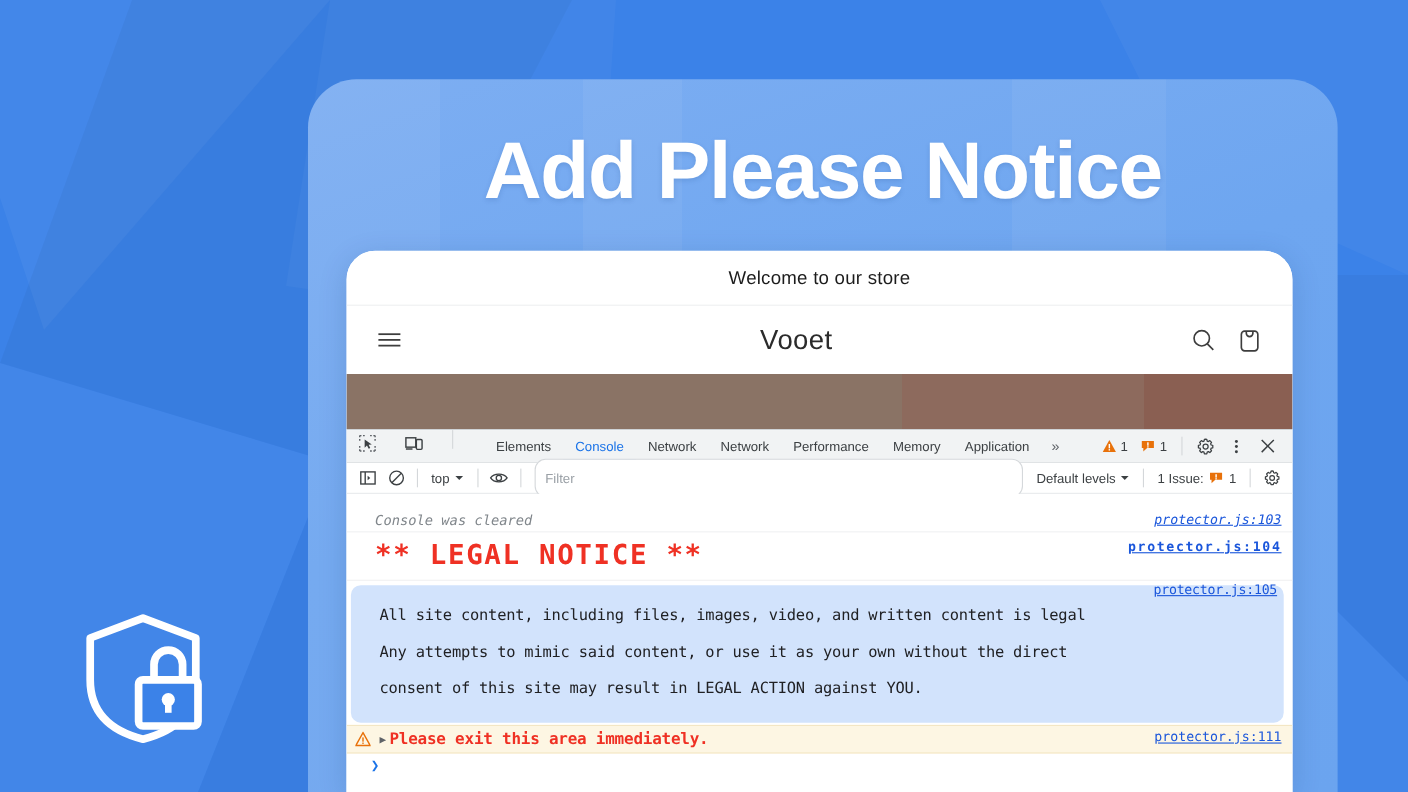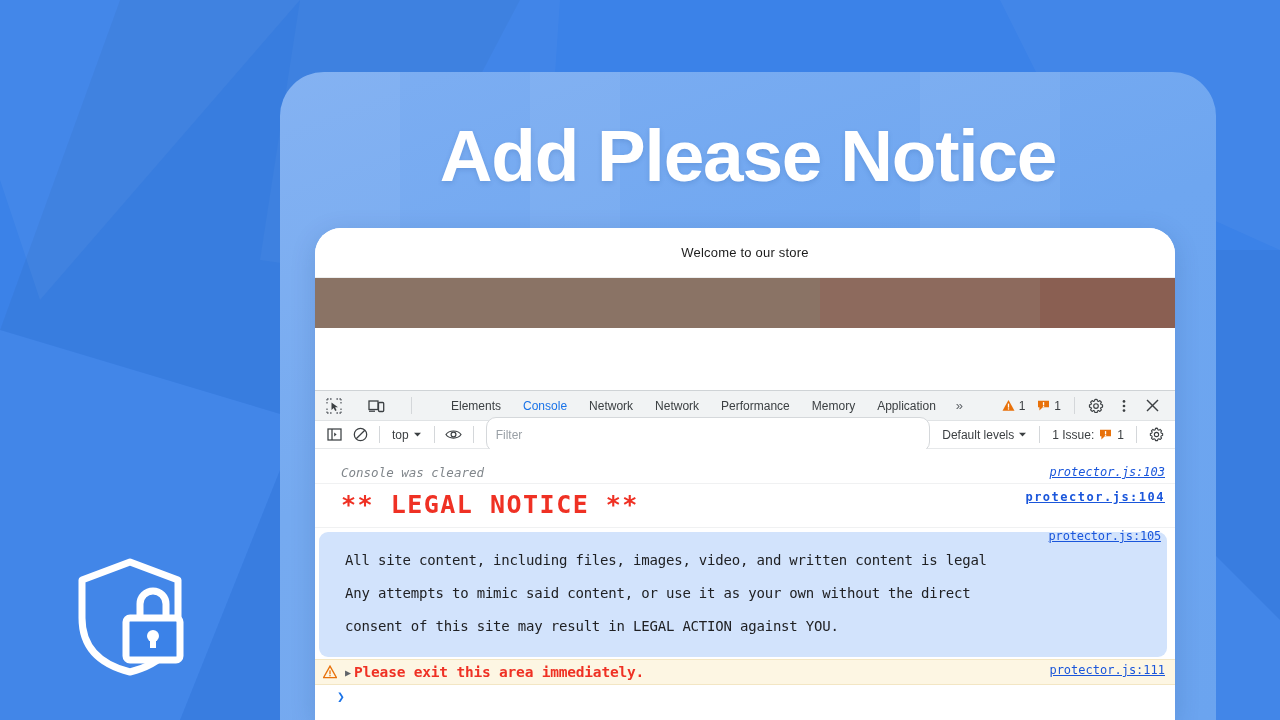--- a/index.html
+++ b/index.html
@@ -33,21 +33,21 @@
   .shield-badge{ position:absolute; left:74px; top:556px; z-index:3; }
 
   
   .browser-card{
     position:absolute; left:315px; top:228px; width:860px; height:492px;
     background:#ffffff; border-radius:26px 26px 0 0; z-index:4; overflow:hidden;
     box-shadow:0 6px 26px rgba(20,50,110,.16);
   }
   .announce{
     height:50px; display:flex; align-items:center; justify-content:center;
-    font-size:13px; color:#1c1c1c; letter-spacing:.2px;
+    font-size:17px; color:#1c1c1c; letter-spacing:.2px;
     border-bottom:1px solid #eceeef; background:#fff;
   }
   .store-header{
     height:62px; display:flex; align-items:center; padding:0 28px;
     background:#fff;
   }
   .store-name{
     flex:1; text-align:center; font-size:25px; color:#2b2b2b; letter-spacing:.4px;
     font-weight:400;
   }
@@ -59,21 +59,21 @@
   .band2{ flex:0 0 220px; background:#8d6a5d; }
   .band3{ flex:1; background:#8a5f52; }
 
   
   .devtools{
     position:absolute; left:0; right:0; top:162px; bottom:0;
     background:#ffffff; border-top:1px solid #cfd3d6;
     display:flex; flex-direction:column;
   }
   .dt-tabbar{
-    height:42px; background:#f1f3f4; display:flex; align-items:center;
+    height:42px; background:#f1f3f4; display:flex; 
     padding:0 6px; border-bottom:1px solid #e0e3e5; flex:0 0 29px;gap:16px;
   }
   .dt-iconbtn{
     width:26px; height:24px; display:flex; align-items:center; justify-content:center;
     cursor:pointer; border-radius:3px;
   }
   .dt-sep{ width:1px; height:17px; background:#d4d7da; margin:0 6px; }
   .dt-tabs{ display:flex; align-items:center; height:29px; margin-left:6px; }
   .dt-tab{
     height:29px; padding:0 11px; display:flex; align-items:center;
@@ -167,20 +167,44 @@
     <rect x="76" y="80" width="6" height="12" fill="#ffffff"></rect>
   </svg>
 </div>
 
 <div class="browser-card">
 
   <div class="announce">
     <span>Welcome to our store</span>
   </div>
 
+  <div class="store-header">
+    <div class="icon-btn">
+      <svg width="22" height="16" viewBox="0 0 22 16">
+        <rect x="1" y="2" width="20" height="1.6" fill="#3d3d3d"></rect>
+        <rect x="1" y="7.2" width="20" height="1.6" fill="#3d3d3d"></rect>
+        <rect x="1" y="12.4" width="20" height="1.6" fill="#3d3d3d"></rect>
+      </svg>
+    </div>
+    <div class="store-name">Vooet</div>
+    <div class="hdr-icons">
+      <div class="icon-btn">
+        <svg width="22" height="22" viewBox="0 0 22 22">
+          <circle cx="9.5" cy="9.5" r="7" fill="none" stroke="#3d3d3d" stroke-width="1.5"></circle>
+          <line x1="14.6" y1="14.6" x2="20" y2="20" stroke="#3d3d3d" stroke-width="1.5"></line>
+        </svg>
+      </div>
+      <div class="icon-btn">
+        <svg width="22" height="24" viewBox="0 0 22 24">
+          <rect x="3.5" y="4" width="15" height="18" rx="3" fill="none" stroke="#3d3d3d" stroke-width="1.5"></rect>
+          <path d="M8 4 L8 6 a3 3 0 0 0 6 0 L14 4" fill="none" stroke="#3d3d3d" stroke-width="1.5"></path>
+        </svg>
+      </div>
+    </div>
+  </div>
 
   <div class="store-banner">
     <div class="band1"></div>
       <div class="band2"></div>
       <div class="band3"></div>
   </div>
 
   <div class="devtools">
 
     <div class="dt-tabbar">

